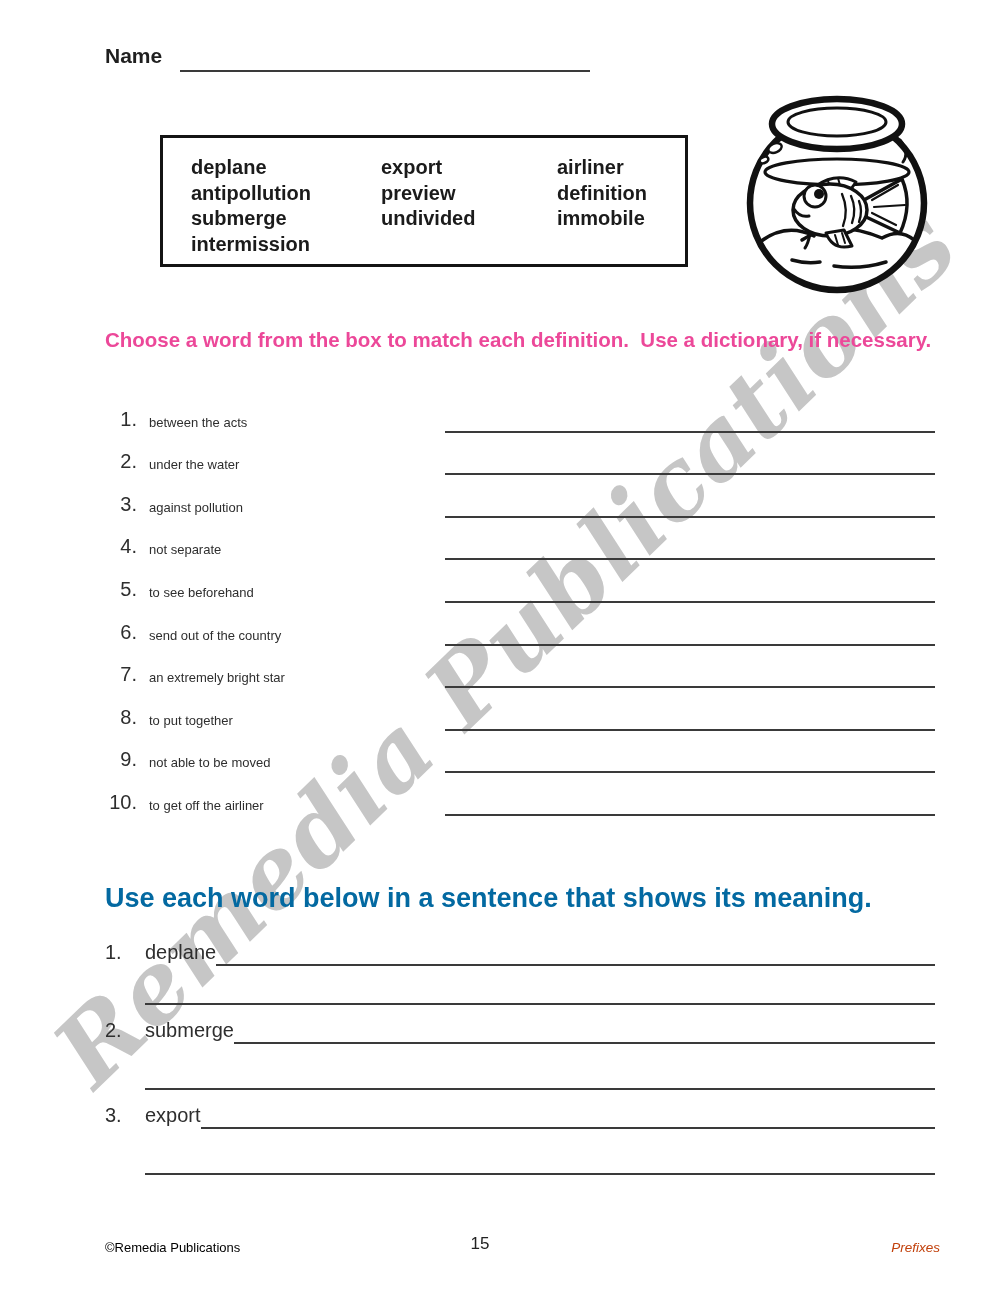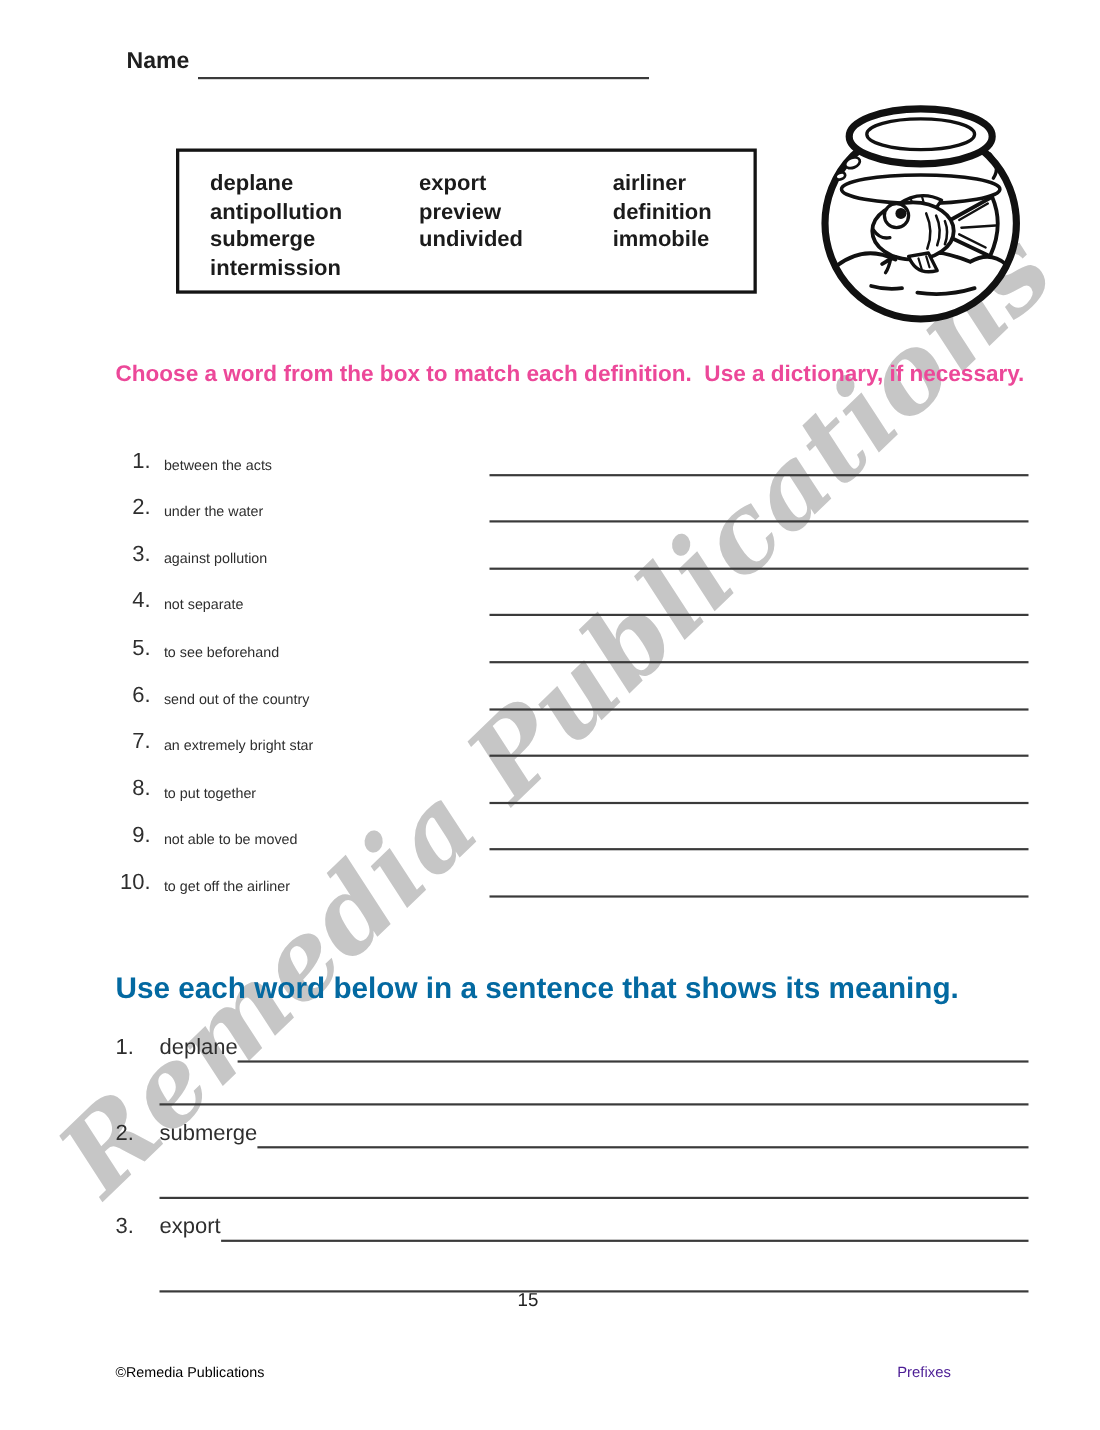--- a/index.html
+++ b/index.html
@@ -9,21 +9,21 @@
   }
   .layer{position:absolute;z-index:1;}
   
   #watermark{
     position:absolute;left:505px;top:648px;z-index:0;
     transform:translate(-50%,-50%) rotate(-44deg);
     font-family:"DejaVu Serif", serif;font-style:italic;font-weight:bold;
     font-size:97px;letter-spacing:1px;color:#c6c6c6;white-space:nowrap;
   }
   
-  #name-label{left:105px;top:44px;font-size:21px;font-weight:bold;margin-left:10px;}
+  #name-label{left:105px;top:44px;font-size:21px;font-weight:bold;}
   #name-blank{left:180px;top:42px;width:410px;height:28px;border-bottom:2px solid #3a3a3a;}
   
   #word-box{
     left:160px;top:135px;width:528px;height:132px;border:3px solid #141414;
     background:#ffffff;box-sizing:border-box;
   }
   .wb-col{position:absolute;top:17px;font-size:20px;font-weight:bold;line-height:25.5px;color:#1b1b1b;}
   #wb-col1{left:28px;}
   #wb-col2{left:218px;}
   #wb-col3{left:394px;}
@@ -46,22 +46,22 @@
   .sent-row{position:absolute;left:105px;width:830px;height:30px;display:flex;align-items:flex-end;}
   .sent-num{width:26px;margin-right:14px;font-size:20px;color:#2e2e2e;line-height:1;margin-bottom:4px;flex:none;}
   .sent-word{font-size:20px;color:#2e2e2e;line-height:1;margin-bottom:4px;flex:none;}
   .sent-blank{flex:1;height:2px;background:#3a3a3a;}
   .cont-blank{position:absolute;left:145px;width:790px;height:2px;background:#3a3a3a;}
   #sent-1{top:936px;} #cont-1{top:1003px;}
   #sent-2{top:1014px;} #cont-2{top:1088px;}
   #sent-3{top:1099px;} #cont-3{top:1173px;}
   
   #footer-left{left:105px;top:1240px;font-size:13px;color:#000000;}
-  #footer-page{left:0;top:1172px;width:960px;text-align:center;font-size:17px;color:#222;}
-  #footer-right{left:740px;top:1240px;width:200px;text-align:center;font-size:13.5px;color:#4c1d95;}
+  #footer-page{left:0;top:1234px;width:960px;text-align:center;font-size:17px;color:#222;}
+  #footer-right{left:740px;top:1240px;width:200px;text-align:right;font-size:13.5px;font-style:italic;color:#c2410c;}
   svg .ln{stroke:#111;fill:none;stroke-linecap:round;}
   svg .fw{stroke:#111;fill:#fff;stroke-linejoin:round;}
 </style>
 </head>
 <body>
 
 <div id="watermark" style="color: rgb(198, 198, 198);">Remedia Publications</div>
 
 <div class="layer" id="name-label">Name</div>
 <div class="layer" id="name-blank"></div>

